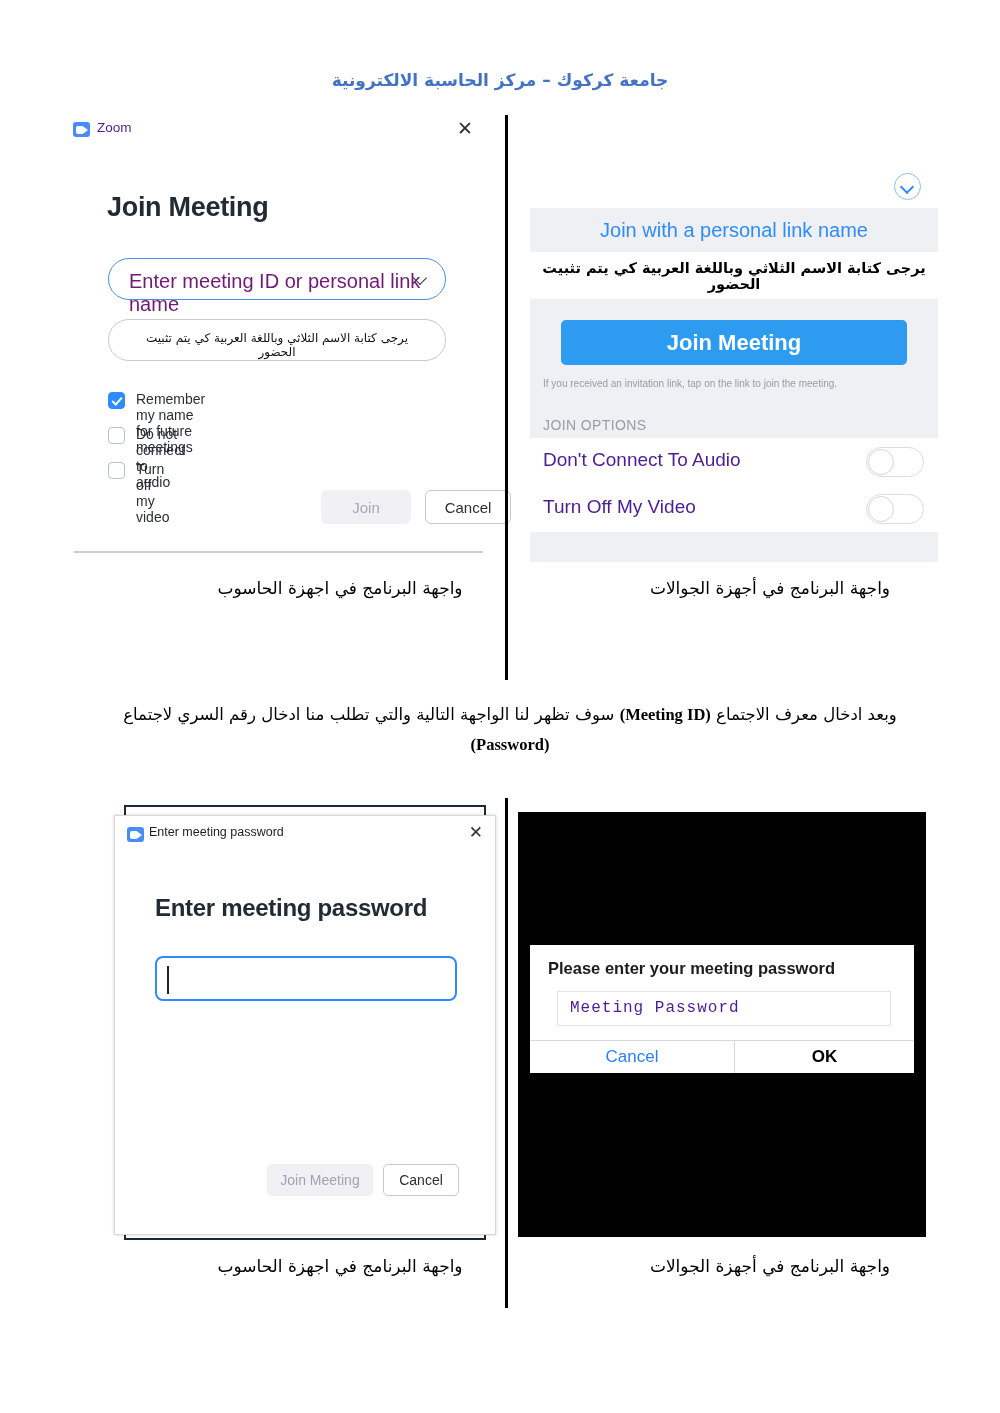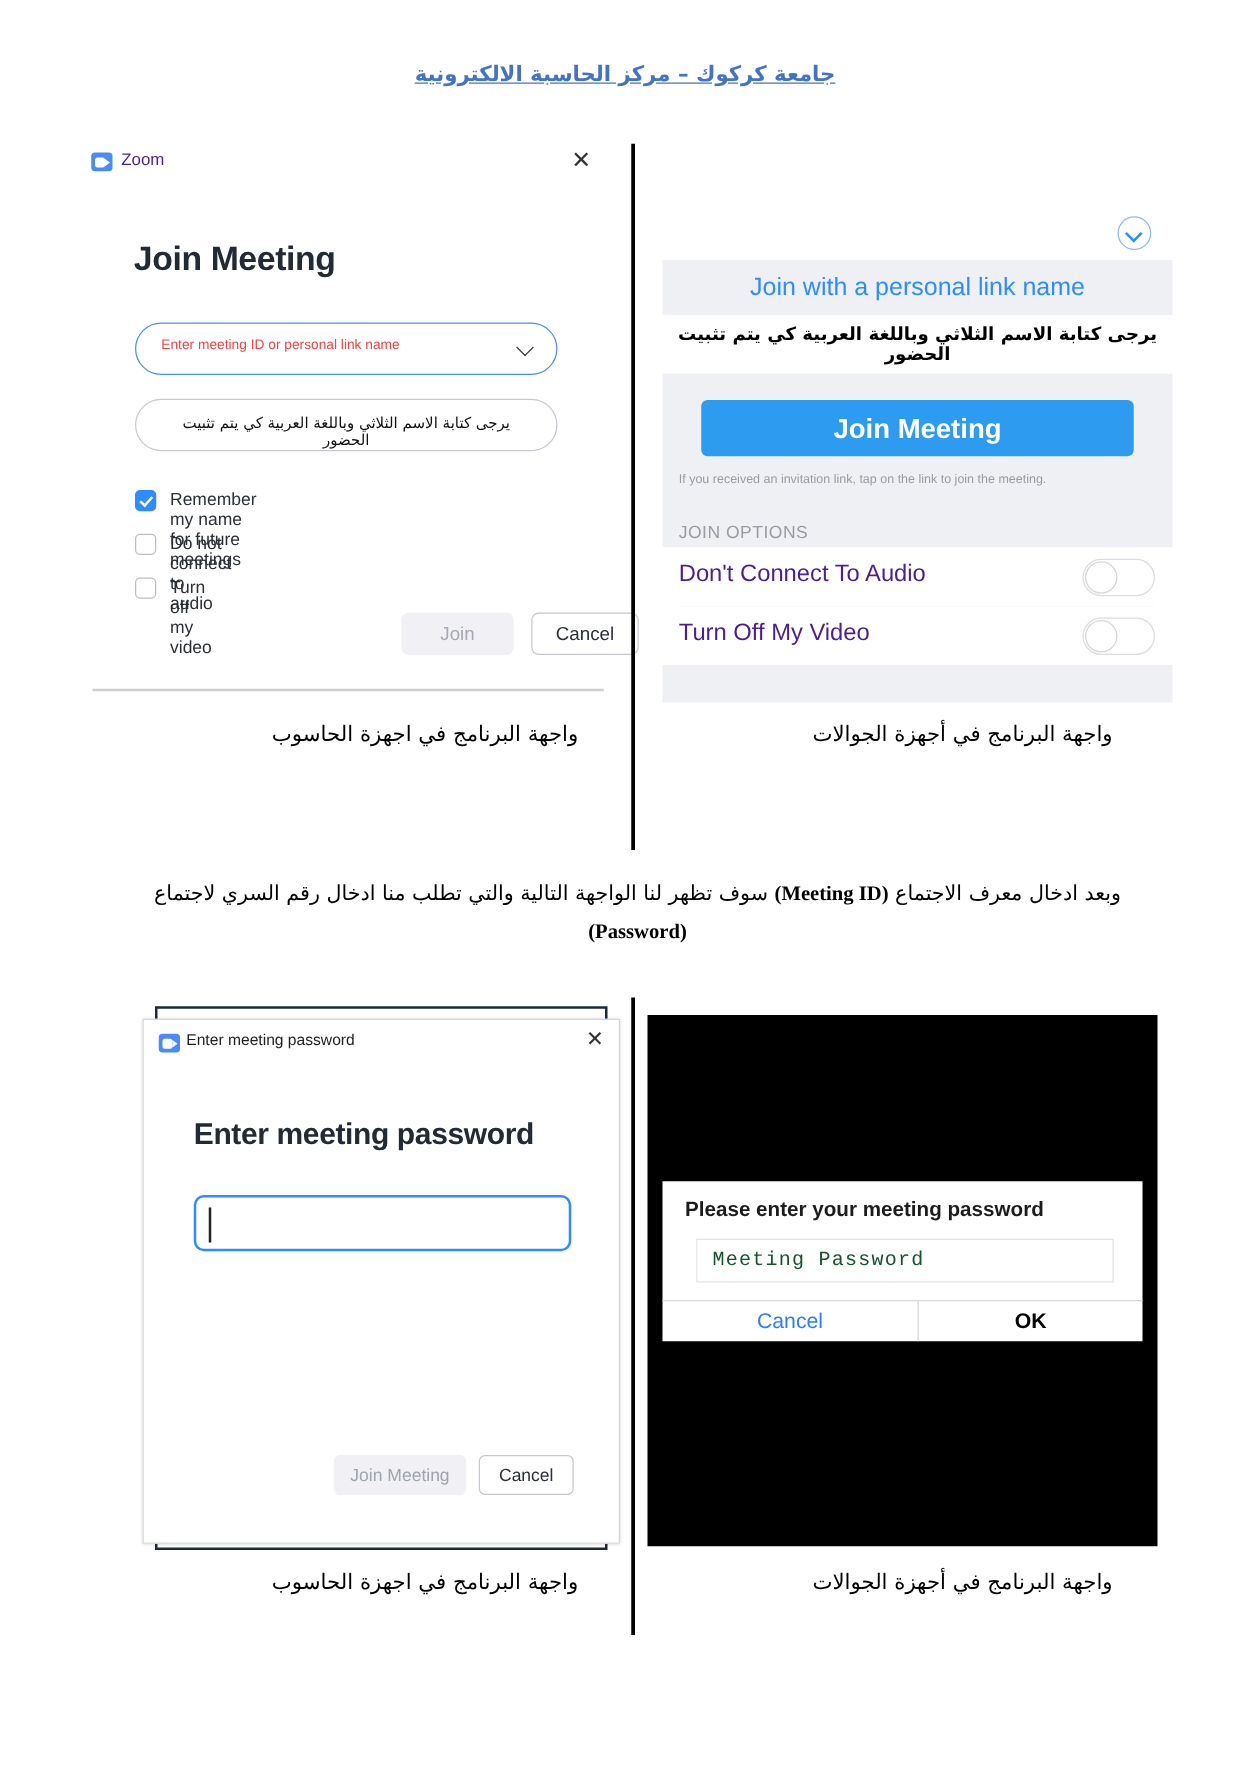--- a/index.html
+++ b/index.html
@@ -7,28 +7,27 @@
     width:1000px;height:1413px;
     background:#ffffff;
     font-family:"Liberation Sans", sans-serif;
     position:relative;
     overflow:hidden;
     color:#000;
   }
 
   
   .doc-title{
-    position:absolute;top:50px;left:0;width:1000px;
+    position:absolute;top:70px;left:0;width:1000px;
     text-align:center;
     font-family:"DejaVu Sans", sans-serif;
     font-size:17px;font-weight:bold;
     color:#4573c4;
     direction:rtl;
     letter-spacing:.5px;
-    text-decoration:underline;
   }
   .vdivider{
     position:absolute;background:#000;width:3px;
   }
   .caption{
     position:absolute;
     font-family:"DejaVu Sans", sans-serif;
     font-size:17px;
     direction:rtl;
     text-align:center;
@@ -73,21 +72,21 @@
     font-size:27px;font-weight:bold;color:#222b33;
     letter-spacing:-.3px;
   }
   .field-id{
     position:absolute;left:45px;top:146px;width:338px;height:42px;
     border:1.5px solid #4a90e2;border-radius:21px;background:#fff;
     box-sizing:border-box;
   }
   .field-id .ph{
     position:absolute;left:20px;top:11px;
-    font-size:11px;color:#ef4444;
+    font-size:20px;color:#701a75;
   }
   .chev{
     position:absolute;right:20px;top:14px;
     width:9px;height:9px;border-right:1.7px solid #333;border-bottom:1.7px solid #333;
     transform:rotate(45deg);
   }
   .field-name{
     position:absolute;left:45px;top:207px;width:338px;height:42px;
     border:1px solid #c9c9d6;border-radius:21px;background:#fff;
     box-sizing:border-box;
@@ -280,21 +279,21 @@
     position:absolute;left:18px;top:14px;
     font-size:16.5px;font-weight:bold;color:#1c1c1e;
   }
   .alert-input{
     position:absolute;left:27px;top:46px;width:334px;height:35px;
     border:1px solid #e3e3e8;background:#fff;box-sizing:border-box;
   }
   .alert-input .ph{
     position:absolute;left:12px;top:7px;
     font-family:"Liberation Mono", monospace;
-    font-size:16px;color:#14532d;letter-spacing:1px;
+    font-size:16px;color:#4c1d95;letter-spacing:1px;
   }
   .alert-sep{
     position:absolute;left:0;top:95px;width:384px;height:1px;background:#d8d8de;
   }
   .alert-vsep{
     position:absolute;left:204px;top:96px;width:1px;height:32px;background:#d8d8de;
   }
   .alert-cancel{
     position:absolute;left:0;top:96px;width:204px;height:32px;
     display:flex;align-items:center;justify-content:center;

